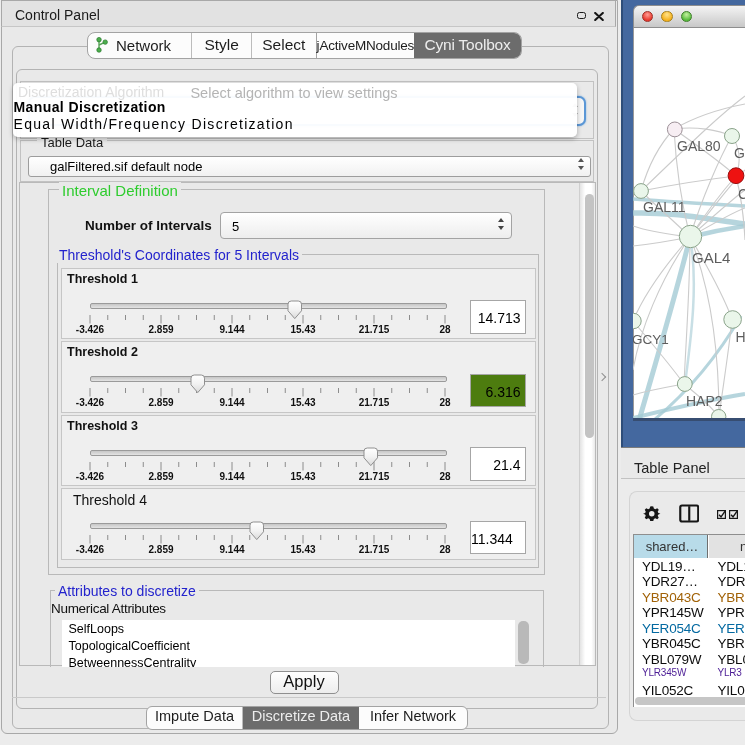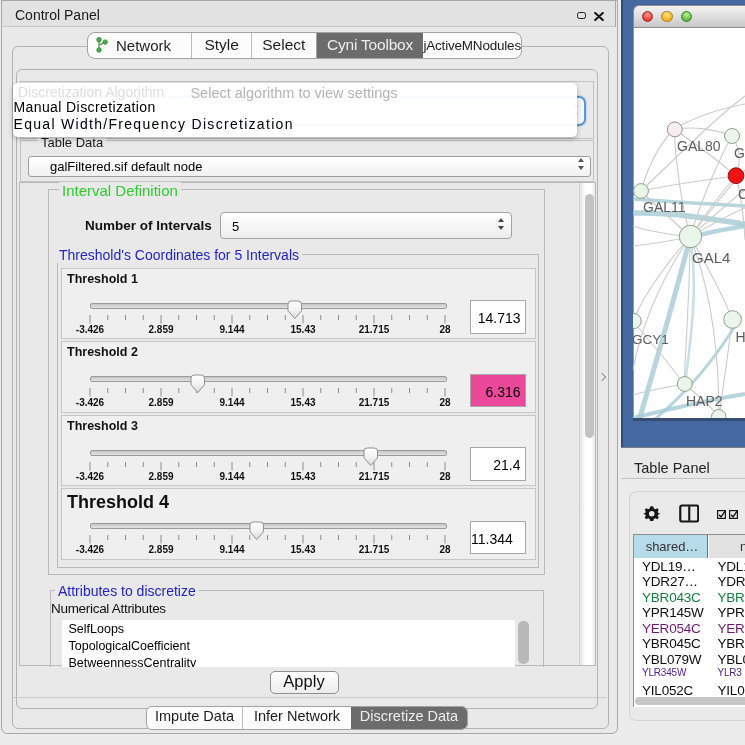--- a/index.html
+++ b/index.html
@@ -20,22 +20,22 @@
         <line x1="3.2" y1="3" x2="3.2" y2="12" stroke="#58a358" stroke-width="1.3"></line>
         <line x1="3.2" y1="7.5" x2="8.5" y2="5" stroke="#58a358" stroke-width="1.3"></line>
         <circle cx="3.2" cy="2.5" r="2.1" fill="#4cae4c" stroke="#2e7d32" stroke-width="0.7"></circle>
         <circle cx="3.2" cy="12.2" r="2.1" fill="#4cae4c" stroke="#2e7d32" stroke-width="0.7"></circle>
         <circle cx="9" cy="4.8" r="2.1" fill="#4cae4c" stroke="#2e7d32" stroke-width="0.7"></circle>
       </svg>
       <span style="font-size:15px;color:#1d1d1d">Network</span>
     </div>
 <div style="width:60px;height:100%;display:flex;align-items:center;justify-content:center;border-right:1px solid #bcbcbc;box-sizing:border-box;font-size:15.5px;color:#1d1d1d">Style</div>
 <div style="width:65px;height:100%;display:flex;align-items:center;justify-content:center;border-right:1px solid #a3a3a3;box-sizing:border-box;font-size:15.5px;color:#1d1d1d">Select</div>
+<div style="flex:1;height:100%;display:flex;align-items:center;justify-content:center;font-size:13.5px;letter-spacing:-0.2px;color:#1d1d1d">jActiveMNodules</div>
 <div style="width:107.5px;height:100%;display:flex;align-items:center;justify-content:center;background:#6c6c6c;font-size:15.5px;letter-spacing:-0.2px;color:#ededed">Cyni Toolbox</div>
-<div style="flex:1;height:100%;display:flex;align-items:center;justify-content:center;font-size:13.5px;letter-spacing:-0.2px;color:#1d1d1d">jActiveMNodules</div>
 </div>
 <div class="abs" style="left:20px;top:81px;width:572px;height:56px;border:1px solid #c2c2c2"></div>
 <div class="abs" style="left:28px;top:96px;width:558px;height:30px;background:#f6f6f6;border:2.5px solid #5b97d6;border-radius:7px;box-sizing:border-box;box-shadow:0 0 2px #7aaede"></div>
 <div class="abs" style="left:572px;top:103px;width:0;height:0;border-left:3.5px solid transparent;border-right:3.5px solid transparent;border-bottom:4.5px solid #9a9a9a"></div>
 <div class="abs" style="left:572px;top:113px;width:0;height:0;border-left:3.5px solid transparent;border-right:3.5px solid transparent;border-top:4.5px solid #9a9a9a"></div>
 <div class="abs" style="left:20px;top:140px;width:572px;height:40px;border:1px solid #c2c2c2"></div>
 <div class="abs" style="left:37px;top:135px;background:#e9e9e9;padding:0 4px;font-size:13px;color:#1a1a1a">Table Data</div>
 <div class="abs" style="left:27.5px;top:155.5px;width:563px;height:21.5px;background:linear-gradient(#ffffff,#f1f1f1);border:1px solid #9d9d9d;border-radius:3px;box-sizing:border-box"></div>
 <div class="abs" style="left:50px;top:159px;font-size:13px;color:#000">galFiltered.sif default node</div>
 <div class="abs" style="left:578px;top:158px;width:0;height:0;border-left:3.5px solid transparent;border-right:3.5px solid transparent;border-bottom:4.5px solid #555"></div>
@@ -130,21 +130,21 @@
 <svg class="abs" style="left:189.8px;top:373.5px" width="16" height="20" viewBox="0 0 16 20">
 <defs>
       <linearGradient id="tg197" x1="0" y1="0" x2="0" y2="1">
 <stop offset="0" stop-color="#ffffff"></stop>
         <stop offset="0.5" stop-color="#f2f2f2"></stop>
         <stop offset="1" stop-color="#dadada"></stop>
       </linearGradient>
     </defs>
 <path d="M1,4.2 Q1,1 4.2,1 L11.3,1 Q14.5,1 14.5,4.2 L14.5,10.8 L7.75,18.6 L1,10.8 Z" fill="url(#tg197)" stroke="#8f8f8f" stroke-width="1"></path>
   </svg>
-<div class="abs" style="left:470px;top:373.8px;width:56px;height:33.7px;background:#ec4899;border:1px solid #a6a6a6;font-size:14px;color:#000;text-align:right;line-height:35.5px;padding-right:4.5px;box-sizing:border-box">6.316</div>
+<div class="abs" style="left:470px;top:373.8px;width:56px;height:33.7px;background:#4d7c0f;border:1px solid #a6a6a6;font-size:14px;color:#000;text-align:right;line-height:35.5px;padding-right:4.5px;box-sizing:border-box">6.316</div>
 <div class="abs" style="left:61px;top:414.5px;width:472.5px;height:69.5px;background:#efefef;border:1px solid #c6c6c6"></div>
 <div class="abs" style="left:67px;top:418.5px;font-size:12.5px;font-weight:bold;color:#111">Threshold 3</div>
 <div class="abs" style="left:90px;top:449.5px;width:355px;height:4px;background:linear-gradient(#c6c6c6,#e3e3e3);border:1px solid #9a9a9a;border-radius:2px"></div>
 <svg class="abs" style="left:88px;top:461.5px" width="360" height="10" viewBox="0 0 360 10">
     <line x1="2.00" y1="0" x2="2.00" y2="8.5" stroke="#8c8c8c" stroke-width="1"></line>
     <line x1="19.75" y1="0" x2="19.75" y2="5" stroke="#8c8c8c" stroke-width="1"></line>
     <line x1="37.50" y1="0" x2="37.50" y2="5" stroke="#8c8c8c" stroke-width="1"></line>
     <line x1="55.25" y1="0" x2="55.25" y2="5" stroke="#8c8c8c" stroke-width="1"></line>
     <line x1="73.00" y1="0" x2="73.00" y2="8.5" stroke="#8c8c8c" stroke-width="1"></line>
     <line x1="90.75" y1="0" x2="90.75" y2="5" stroke="#8c8c8c" stroke-width="1"></line>
@@ -175,21 +175,21 @@
       <linearGradient id="tg370" x1="0" y1="0" x2="0" y2="1">
 <stop offset="0" stop-color="#ffffff"></stop>
         <stop offset="0.5" stop-color="#f2f2f2"></stop>
         <stop offset="1" stop-color="#dadada"></stop>
       </linearGradient>
     </defs>
 <path d="M1,4.2 Q1,1 4.2,1 L11.3,1 Q14.5,1 14.5,4.2 L14.5,10.8 L7.75,18.6 L1,10.8 Z" fill="url(#tg370)" stroke="#8f8f8f" stroke-width="1"></path>
   </svg>
 <div class="abs" style="left:470px;top:447.3px;width:56px;height:33.7px;background:#fff;border:1px solid #a6a6a6;font-size:14px;color:#000;text-align:right;line-height:35.5px;padding-right:4.5px;box-sizing:border-box">21.4</div>
 <div class="abs" style="left:61px;top:488.0px;width:472.5px;height:69.5px;background:#efefef;border:1px solid #c6c6c6"></div>
-<div class="abs" style="left:67px;top:492.0px;font-size:18px;font-weight:bold;color:#111">Threshold 4</div>
+<div class="abs" style="left:73px;top:492.0px;font-size:14px;font-weight:normal;color:#111">Threshold 4</div>
 <div class="abs" style="left:90px;top:523.0px;width:355px;height:4px;background:linear-gradient(#c6c6c6,#e3e3e3);border:1px solid #9a9a9a;border-radius:2px"></div>
 <svg class="abs" style="left:88px;top:535.0px" width="360" height="10" viewBox="0 0 360 10">
     <line x1="2.00" y1="0" x2="2.00" y2="8.5" stroke="#8c8c8c" stroke-width="1"></line>
     <line x1="19.75" y1="0" x2="19.75" y2="5" stroke="#8c8c8c" stroke-width="1"></line>
     <line x1="37.50" y1="0" x2="37.50" y2="5" stroke="#8c8c8c" stroke-width="1"></line>
     <line x1="55.25" y1="0" x2="55.25" y2="5" stroke="#8c8c8c" stroke-width="1"></line>
     <line x1="73.00" y1="0" x2="73.00" y2="8.5" stroke="#8c8c8c" stroke-width="1"></line>
     <line x1="90.75" y1="0" x2="90.75" y2="5" stroke="#8c8c8c" stroke-width="1"></line>
     <line x1="108.50" y1="0" x2="108.50" y2="5" stroke="#8c8c8c" stroke-width="1"></line>
     <line x1="126.25" y1="0" x2="126.25" y2="5" stroke="#8c8c8c" stroke-width="1"></line>
@@ -233,31 +233,31 @@
     <div style="position:absolute;left:6.5px;top:18.8px;font-size:12.5px;color:#000">TopologicalCoefficient</div>
     <div style="position:absolute;left:6.5px;top:35.8px;font-size:12.5px;color:#000">BetweennessCentrality</div>
   </div>
 <div class="abs" style="left:518px;top:620.5px;width:10.5px;height:43px;background:#b9b9b9;border-radius:5px"></div>
 <div class="abs" style="left:269.5px;top:670.5px;width:69px;height:23px;background:linear-gradient(#fefefe,#ededed);border:1px solid #8f8f8f;border-radius:5px;box-sizing:border-box;text-align:center;font-size:16.5px;color:#111;line-height:19.5px">Apply</div>
 <div class="abs" style="left:12px;top:696.5px;width:594px;height:1px;background:#c9c9c9"></div>
 <div class="abs" style="left:146px;top:705.5px;width:320px;height:22px;background:#fcfcfc;border:1px solid #a3a3a3;border-radius:6px;overflow:hidden;display:flex">
 <div style="width:96px;display:flex;align-items:center;justify-content:center;border-right:1px solid #bcbcbc;box-sizing:border-box;font-size:14.5px;color:#1d1d1d">
       <span style="position:relative;top:-2px">Impute Data</span>
     </div>
+<div style="width:116px;display:flex;align-items:center;justify-content:center;background:#6c6c6c;font-size:14.5px;color:#ededed">
+      <span style="position:relative;top:-2px">Discretize Data</span>
+    </div>
 <div style="flex:1;display:flex;align-items:center;justify-content:center;font-size:14.5px;color:#1d1d1d">
       <span style="position:relative;top:-2px">Infer Network</span>
-    </div>
-<div style="width:116px;display:flex;align-items:center;justify-content:center;background:#6c6c6c;font-size:14.5px;color:#ededed">
-      <span style="position:relative;top:-2px">Discretize Data</span>
     </div>
 </div>
 <div class="abs" style="left:13px;top:83px;width:564px;height:53.5px;background:rgba(255,255,255,0.96);border-radius:5px;box-shadow:0 2px 5px rgba(0,0,0,0.28)"></div>
 <div class="abs" style="left:18px;top:83.5px;font-size:14px;color:#dedede">Discretization Algorithm</div>
 <div class="abs" style="left:12px;top:84.5px;width:564px;text-align:center;font-size:14.5px;color:#b4b4b4">Select algorithm to view settings</div>
-<div class="abs" style="left:13.5px;top:98.5px;font-size:14px;font-weight:normal;letter-spacing:0.4px;color:#000">Manual Discretization</div>
+<div class="abs" style="left:13.5px;top:98.5px;font-size:14px;font-weight:bold;letter-spacing:0.4px;color:#000">Manual Discretization</div>
 <div class="abs" style="left:13.5px;top:116px;font-size:14px;letter-spacing:1.3px;color:#000">Equal Width/Frequency Discretization</div>
 <div class="abs" style="left:620.8px;top:0;width:124.2px;height:446.5px;background:#44689f;border-left:2px solid #2e4d79;box-sizing:border-box"></div>
 <div class="abs" style="left:633px;top:4.8px;width:112px;height:23px;background:linear-gradient(#f4f4f4,#c8c8c8);border:1px solid #8e8e8e;border-right:none;border-radius:6px 0 0 0;box-sizing:border-box"></div>
 <div class="abs" style="left:641.8px;top:10.9px;width:11.4px;height:11.4px;border-radius:50%;background:radial-gradient(circle at 50% 30%,#ff9d94,#e8382c 70%);border:1px solid #9c2f28;box-sizing:border-box"></div>
 <div class="abs" style="left:661.3px;top:10.9px;width:11.4px;height:11.4px;border-radius:50%;background:radial-gradient(circle at 50% 30%,#ffe28a,#f5b11d 70%);border:1px solid #a87f17;box-sizing:border-box"></div>
 <div class="abs" style="left:680.8px;top:10.9px;width:11.4px;height:11.4px;border-radius:50%;background:radial-gradient(circle at 50% 30%,#c4f0a0,#57bb3c 70%);border:1px solid #3f7e2b;box-sizing:border-box"></div>
 <div class="abs" style="left:633px;top:27.8px;width:112px;height:390px;background:#ffffff;border-left:1px solid #999;box-sizing:border-box"></div>
 <svg class="abs" style="left:633px;top:28px" width="112" height="390" viewBox="0 0 112 390">
     <path d="M 0.0,171.0 C 42.0,174.0 77.0,176.0 112.0,178.0" fill="none" stroke="#a4cad4" stroke-width="3.5" stroke-opacity="0.8"></path>
     <path d="M 0.0,185.0 C 39.0,184.0 67.0,190.0 112.0,196.0" fill="none" stroke="#a4cad4" stroke-width="5.5" stroke-opacity="0.8"></path>
@@ -329,20 +329,20 @@
   </svg>
 <svg class="abs" style="left:729px;top:509.8px" width="9" height="9" viewBox="0 0 9 9">
 <rect x="0.6" y="0.6" width="7.8" height="7.8" fill="none" stroke="#161616" stroke-width="1.2"></rect>
 <path d="M2,4.8 L4,6.8 L8.3,0.8" fill="none" stroke="#161616" stroke-width="1.4"></path>
   </svg>
 <div class="abs" style="left:632.5px;top:534px;width:112.5px;height:173px;background:#fff;border-left:1px solid #8e8e8e;border-top:1px solid #8e8e8e;box-sizing:border-box;overflow:hidden"></div>
 <div class="abs" style="left:633.5px;top:535px;width:74px;height:23px;background:#b8dbe9;border-right:1.6px solid #6f6f6f;box-sizing:border-box;text-align:center;padding-left:4px;font-size:13px;color:#333;line-height:23px">shared…</div>
 <div class="abs" style="left:709.1px;top:535px;width:35.9px;height:23px;background:#e2e2e2;font-size:13px;color:#333;line-height:23px"><span style="margin-left:31px">na</span></div>
 <div class="abs" style="left:642px;top:558.5px;width:103px;height:15.6px;overflow:hidden;font-size:13.5px;letter-spacing:-0.2px;color:#0d0d0d"><span>YDL19…</span><span style="position:absolute;left:75.5px">YDL1</span></div>
 <div class="abs" style="left:642px;top:574.0px;width:103px;height:15.6px;overflow:hidden;font-size:13.5px;letter-spacing:-0.2px;color:#0d0d0d"><span>YDR27…</span><span style="position:absolute;left:75.5px">YDR2</span></div>
-<div class="abs" style="left:642px;top:589.6px;width:103px;height:15.6px;overflow:hidden;font-size:13.5px;letter-spacing:-0.2px;color:#15803d"><span>YBR043C</span><span style="position:absolute;left:75.5px">YBR0</span></div>
+<div class="abs" style="left:642px;top:589.6px;width:103px;height:15.6px;overflow:hidden;font-size:13.5px;letter-spacing:-0.2px;color:#a16207"><span>YBR043C</span><span style="position:absolute;left:75.5px">YBR0</span></div>
 <div class="abs" style="left:642px;top:605.1px;width:103px;height:15.6px;overflow:hidden;font-size:13.5px;letter-spacing:-0.2px;color:#0d0d0d"><span>YPR145W</span><span style="position:absolute;left:75.5px">YPR1</span></div>
-<div class="abs" style="left:642px;top:620.7px;width:103px;height:15.6px;overflow:hidden;font-size:13.5px;letter-spacing:-0.2px;color:#701a75"><span>YER054C</span><span style="position:absolute;left:75.5px">YER0</span></div>
+<div class="abs" style="left:642px;top:620.7px;width:103px;height:15.6px;overflow:hidden;font-size:13.5px;letter-spacing:-0.2px;color:#0369a1"><span>YER054C</span><span style="position:absolute;left:75.5px">YER0</span></div>
 <div class="abs" style="left:642px;top:636.2px;width:103px;height:15.6px;overflow:hidden;font-size:13.5px;letter-spacing:-0.2px;color:#0d0d0d"><span>YBR045C</span><span style="position:absolute;left:75.5px">YBR0</span></div>
 <div class="abs" style="left:642px;top:651.8px;width:103px;height:15.6px;overflow:hidden;font-size:13.5px;letter-spacing:-0.2px;color:#0d0d0d"><span>YBL079W</span><span style="position:absolute;left:75.5px">YBL0</span></div>
 <div class="abs" style="left:642px;top:667.3px;width:103px;height:15.6px;overflow:hidden;font-size:10px;letter-spacing:-0.2px;color:#4c1d95"><span>YLR345W</span><span style="position:absolute;left:75.5px">YLR3</span></div>
 <div class="abs" style="left:642px;top:682.9px;width:103px;height:15.6px;overflow:hidden;font-size:13.5px;letter-spacing:-0.2px;color:#0d0d0d"><span>YIL052C</span><span style="position:absolute;left:75.5px">YIL0</span></div>
 <div class="abs" style="left:633.5px;top:696.5px;width:111.5px;height:10.5px;background:#fff"></div>
 <div class="abs" style="left:634.5px;top:696.5px;width:110.5px;height:8px;background:#c6c6c6;border-radius:4px 0 0 4px"></div>
 </body></html>

